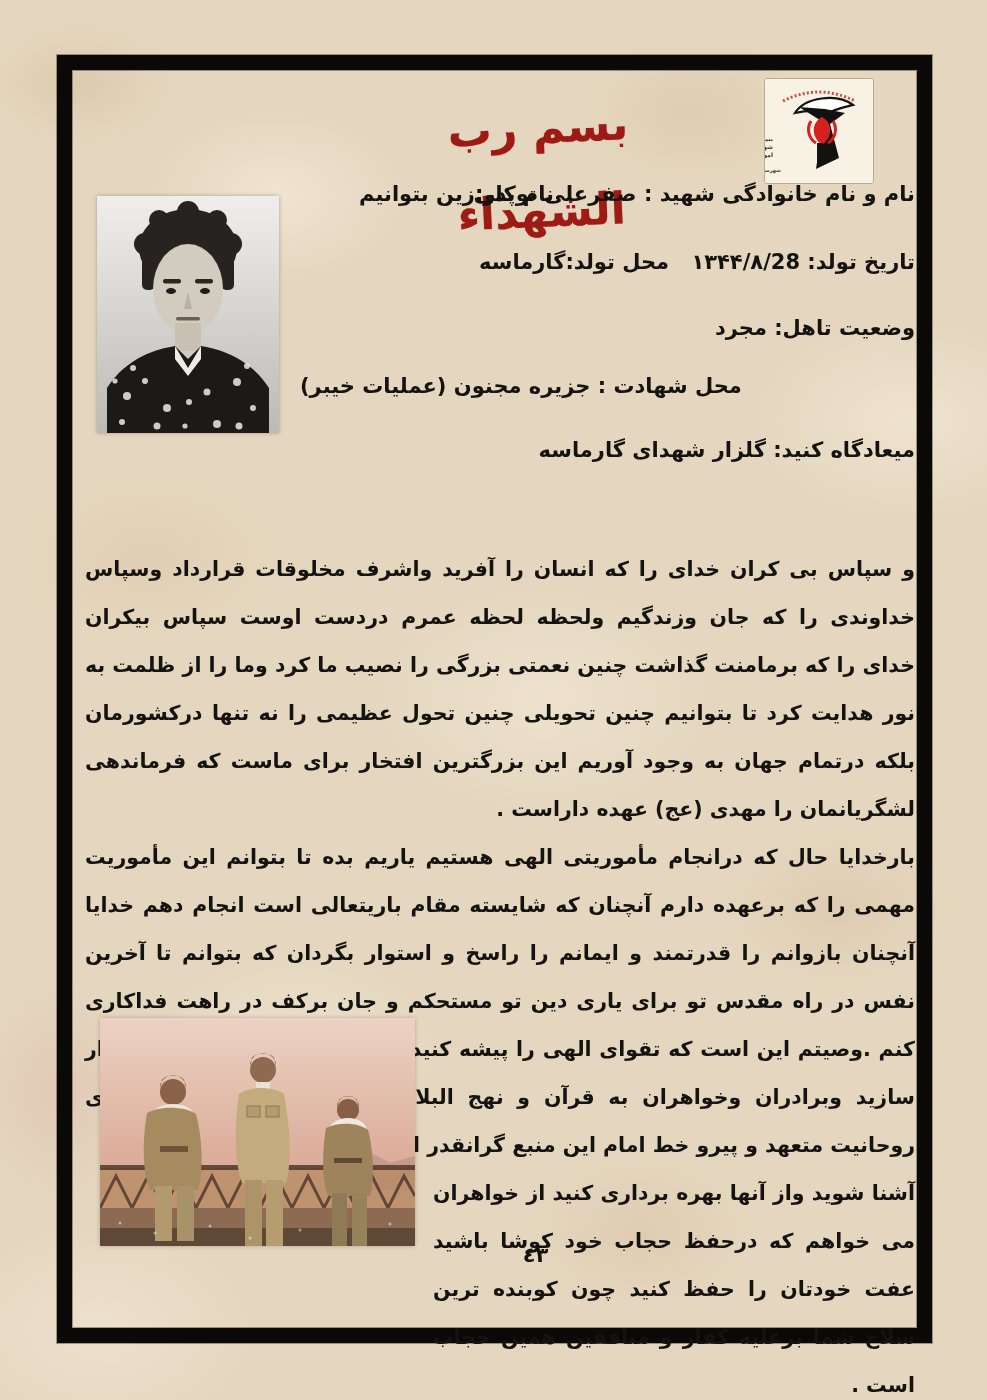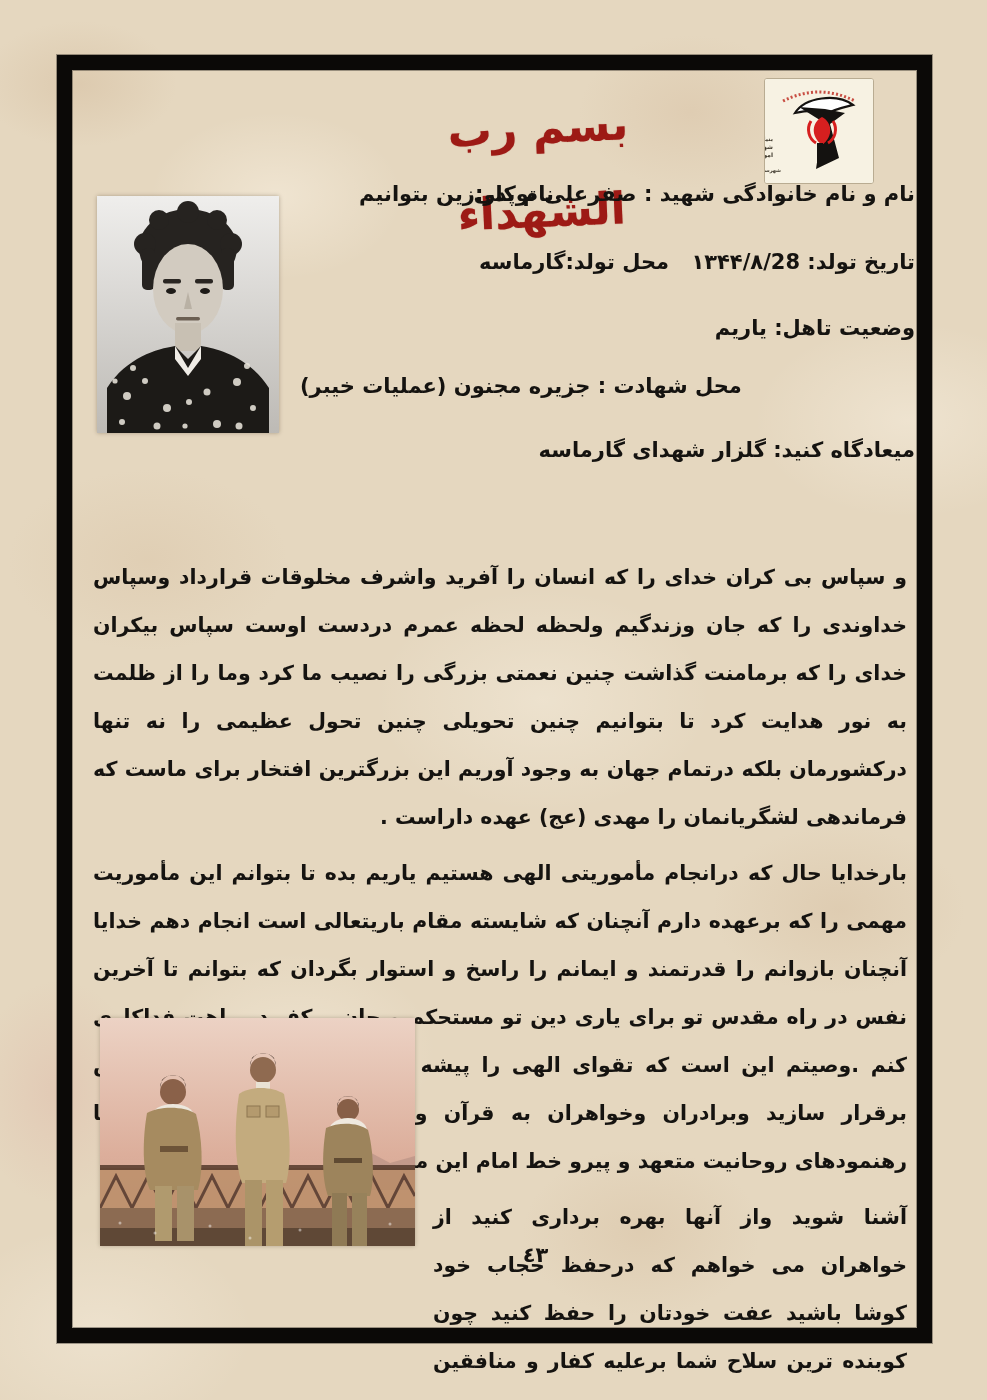--- a/index.html
+++ b/index.html
@@ -39,21 +39,21 @@
   .field-row{position:absolute;left:85px;right:72px;height:30px;font-size:21px;font-weight:bold;}
   .fr-right{position:absolute;right:0;top:0;white-space:nowrap;text-align:right;}
   .fr-left{position:absolute;top:0;white-space:nowrap;}
   .row1{top:182px}.row1 .fr-left{left:274px}
   .row2{top:250px}.row2 .fr-left{left:394px}
   .row3{top:316px}.row3 .fr-left{left:255px}
   .row4{top:374px}.row4 .fr-left{left:215px}
   .row5{top:438px}
   .row6{top:503px}
   .will{position:absolute;left:85px;right:72px;top:545px;font-size:20.5px;font-weight:bold;line-height:48px;text-align:justify;}
-  .will p{margin:8px;}
+  .will p{margin:0;}
   .will .tail{margin-left:348px;}
   .page-number{position:absolute;left:57px;top:1243px;width:957px;text-align:center;font-size:21px;font-weight:bold;}
   svg{display:block;width:100%;height:100%;}
   .logo-text{font-family:"DejaVu Sans",sans-serif;font-weight:bold;fill:#3a3428;}
 </style>
 </head>
 <body>
 
 <div class="page">
 
@@ -127,21 +127,21 @@
 
   <div class="field-row row1">
     <span class="fr-right">نام و نام خانوادگی شهید :  صفرعلی توکلی</span>
     <span class="fr-left">نام پدر:زین بتوانیم</span>
   </div>
   <div class="field-row row2">
     <span class="fr-right">تاریخ تولد: ۱۳۴۴/۸/28</span>
     <span class="fr-left">محل تولد:گارماسه</span>
   </div>
   <div class="field-row row3">
-    <span class="fr-right">وضعیت تاهل:  یاریم</span>
+    <span class="fr-right">وضعیت تاهل:  مجرد</span>
   </div>
   <div class="field-row row4">
     <span class="fr-left">محل شهادت : جزیره مجنون (عملیات خیبر)</span>
   </div>
   <div class="field-row row5">
     <span class="fr-right">میعادگاه کنید: گلزار شهدای گارماسه</span>
   </div>
 
   <div class="will">
     <p>و سپاس بی کران خدای را که انسان را آفرید واشرف مخلوقات قرارداد وسپاس خداوندی را که جان وزندگیم ولحظه لحظه عمرم دردست اوست سپاس بیکران خدای را که برمامنت گذاشت چنین نعمتی بزرگی را نصیب ما کرد وما را از ظلمت به نور هدایت کرد تا بتوانیم چنین تحویلی چنین تحول عظیمی را نه تنها درکشورمان بلکه درتمام جهان به وجود آوریم این بزرگترین افتخار برای ماست که فرماندهی لشگریانمان را مهدی (عج) عهده داراست .</p>

